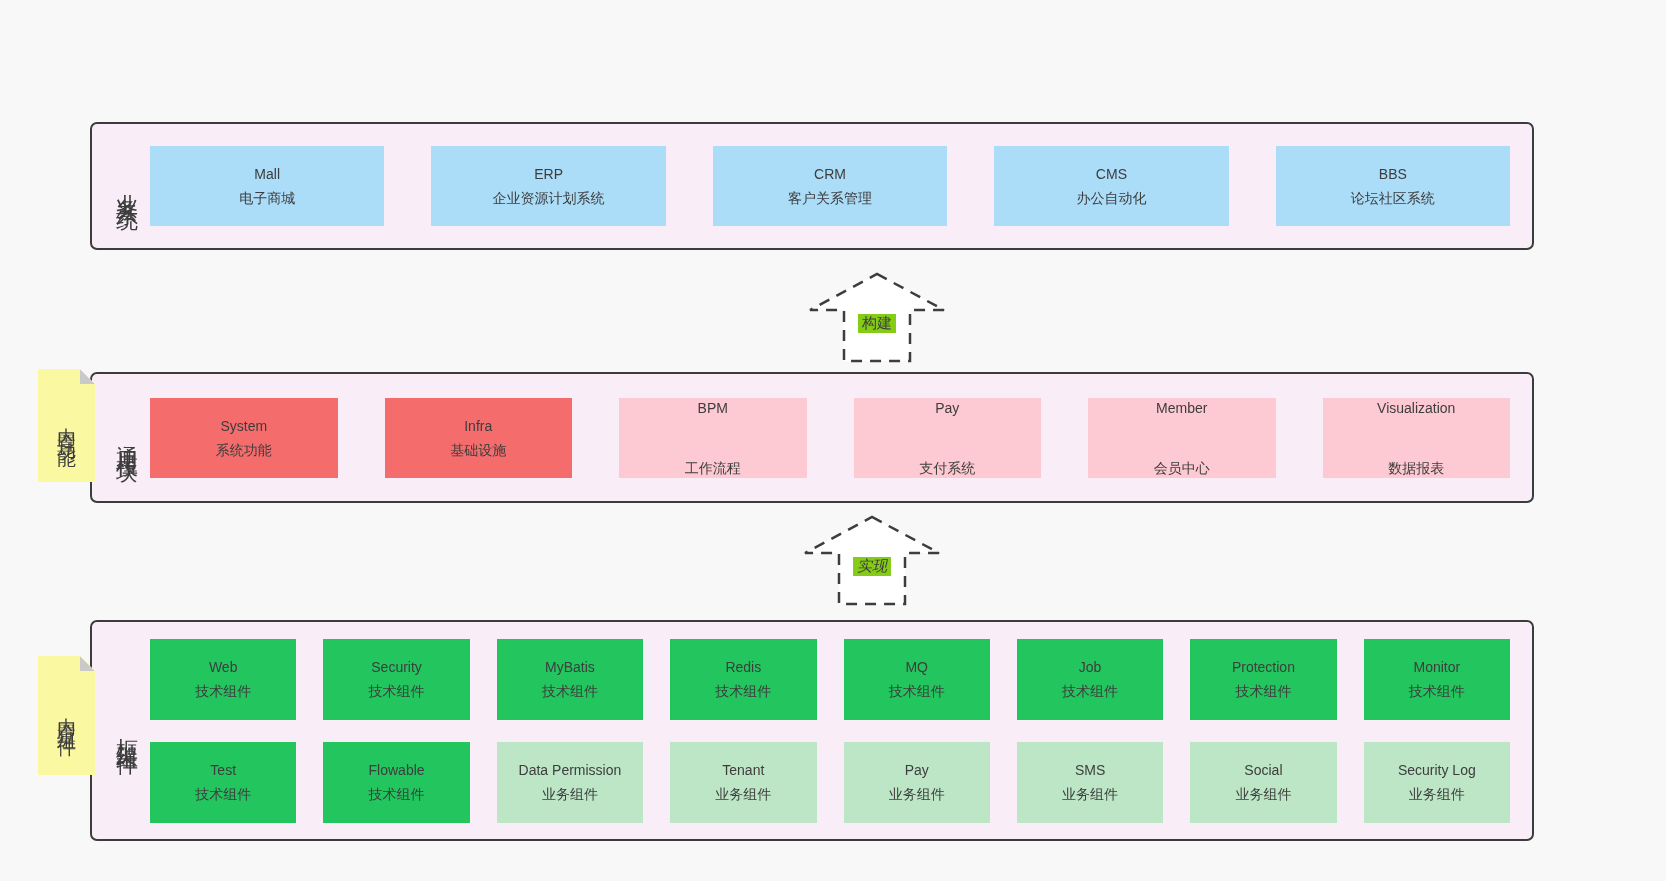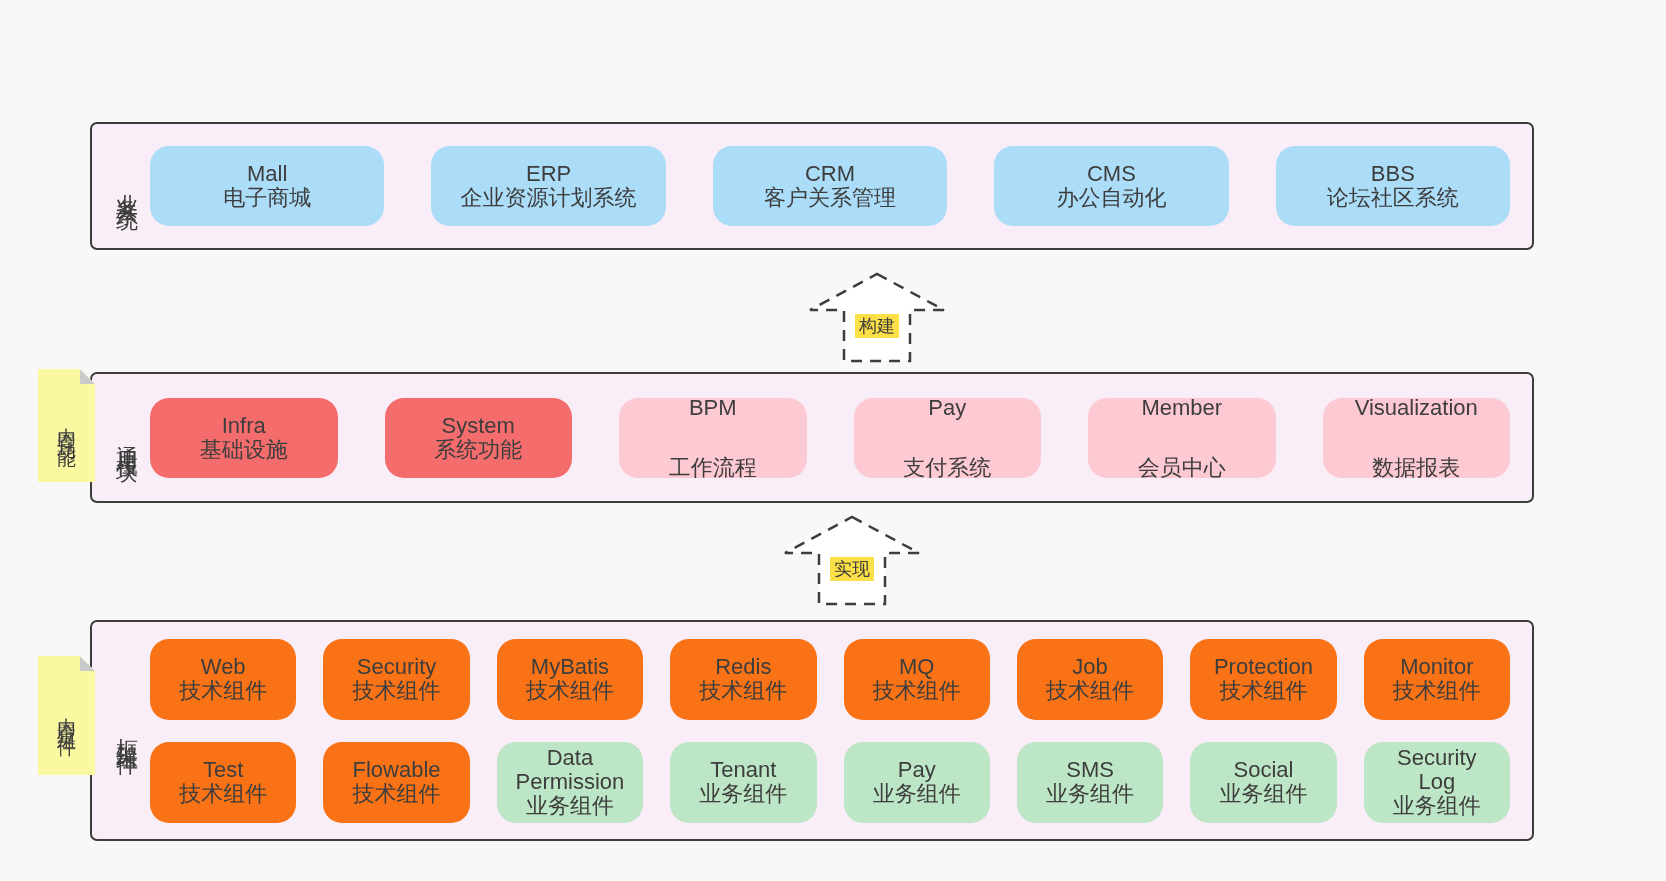--- a/index.html
+++ b/index.html
@@ -34,30 +34,30 @@
   .row6 { flex:1; display:flex; gap:47px; margin:0 22px 0 8px; }
   .row6 .box { flex:1; height:80px; }
 
   .grid8 {
     flex:1; display:grid; grid-template-columns:repeat(8,1fr);
     column-gap:27px; row-gap:22px; margin:0 22px 0 8px;
   }
   .grid8 .box { height:81px; }
 
   .box {
-    border-radius:19px;
+    border-radius:0;
     display:flex; flex-direction:column;
     align-items:center; justify-content:center;
-    text-align:center; font-size:22px; line-height:24px;
+    text-align:center; font-size:14px; line-height:24px;
     padding:2px 14px; box-sizing:border-box;
   }
   .blue   { background:#abdcf8; }
   .red    { background:#f56c6c; }
   .pink   { background:#fdc9d3;gap:36px; }
-  .green  { background:#f97316; }
+  .green  { background:#22c55e; }
   .lgreen { background:#bce6c5; }
 
   .note {
     position:absolute; left:38px; width:57px;
     background:#fbf8a2; z-index:2;
     display:flex; align-items:center; justify-content:center;
     clip-path:polygon(0 0, calc(100% - 15px) 0, 100% 15px, 100% 100%, 0 100%);
   }
   #note-modules    { top:369px; height:113px; }
   #note-components { top:656px; height:119px; }
@@ -66,26 +66,26 @@
     background:#c9c9c9;
     clip-path:polygon(0 0, 100% 100%, 0 100%);
   }
   .note .txt {
     writing-mode:vertical-rl; text-orientation:upright;
     font-size:19px; letter-spacing:7px; color:#3d3d3d;
   }
 
   .arrow { position:absolute; width:140px; height:94px; z-index:1; }
   #arrow-build     { left:807px; top:270px; }
-  #arrow-implement { left:782px; top:513px; }
+  #arrow-implement { left:802px; top:513px;font-style:italic; }
   .arrow svg { display:block; }
   .arrow .lbl {
     position:absolute; left:50%; top:44px; transform:translateX(-50%);
-    background:#fde047; padding:0 4px;
-    font-size:18px; white-space:nowrap; color:#3d3d3d;
+    background:#84cc16; padding:0 4px;
+    font-size:15px; white-space:nowrap; color:#3d3d3d;
   }
 </style>
 </head>
 <body>
 
 <div class="panel" id="panel-business">
   <div class="v-label">业务系统</div>
   <div class="row6">
     <div class="box blue">
       <span>Mall</span>
@@ -119,26 +119,26 @@
 
 <div class="note" id="note-modules">
   <span class="fold"></span>
   <span class="txt">内置功能</span>
 </div>
 
 <div class="panel" id="panel-modules">
   <div class="v-label">通用模块</div>
   <div class="row6">
     <div class="box red">
+      <span>System</span>
+      <span>系统功能</span>
+    </div>
+    <div class="box red">
       <span>Infra</span>
       <span>基础设施</span>
-    </div>
-    <div class="box red">
-      <span>System</span>
-      <span>系统功能</span>
     </div>
     <div class="box pink">
       <span>BPM</span>
       <span>工作流程</span>
     </div>
     <div class="box pink">
       <span>Pay</span>
       <span>支付系统</span>
     </div>
     <div class="box pink">

